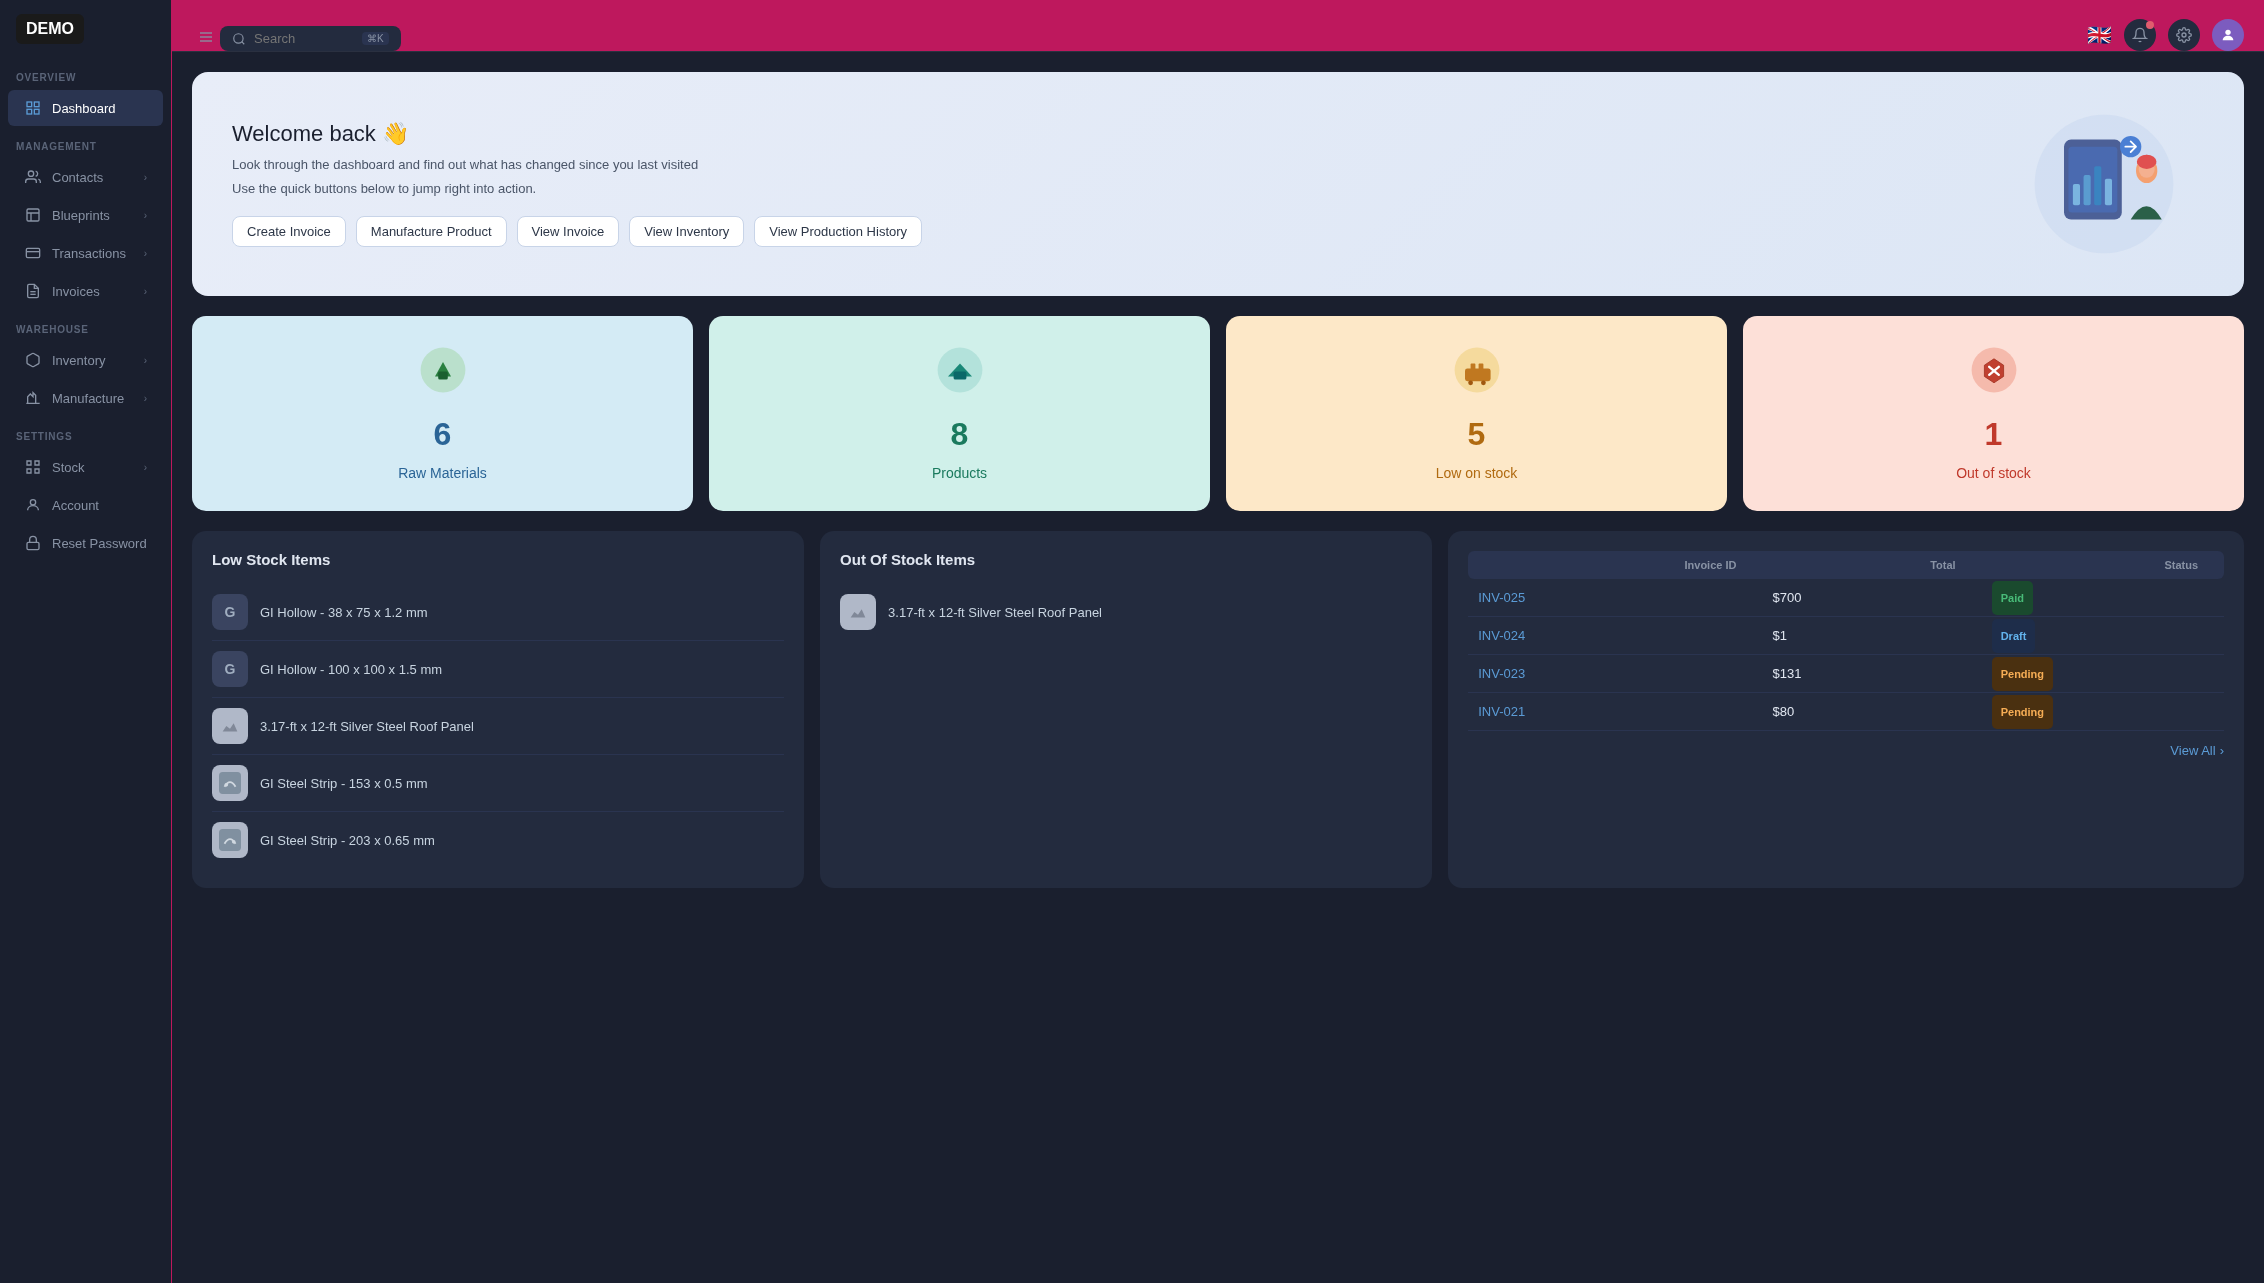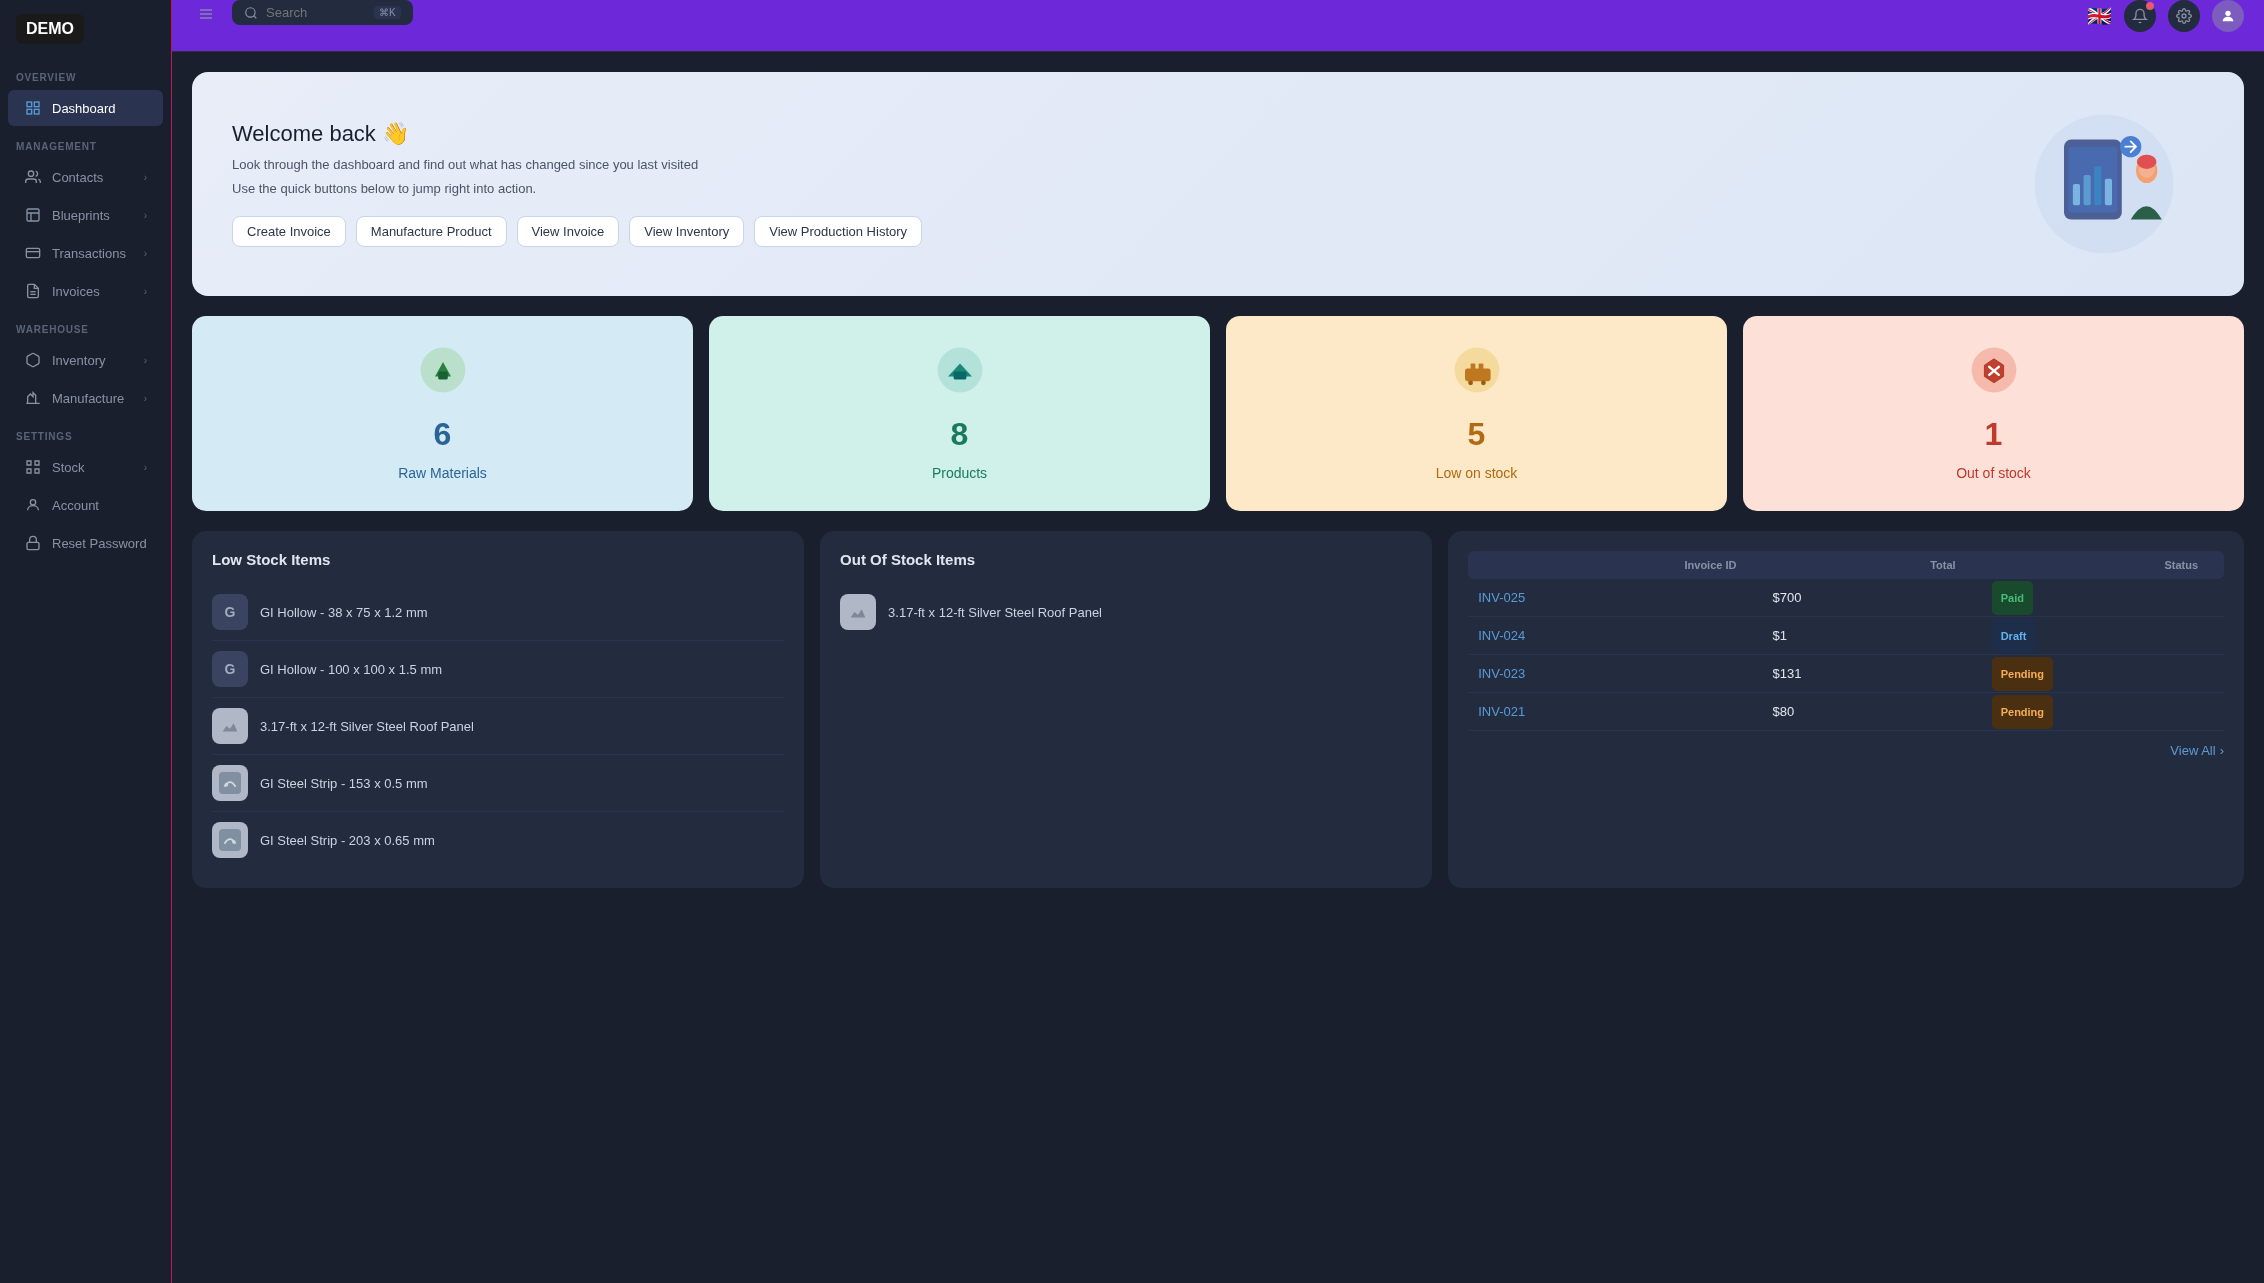--- a/index.html
+++ b/index.html
@@ -12,21 +12,21 @@
     .sidebar-section-label { font-size: 10px; color: #5a6478; font-weight: 600; letter-spacing: 0.08em; padding: 14px 16px 6px; text-transform: uppercase; }
     .sidebar-item { display: flex; align-items: center; padding: 9px 16px; cursor: pointer; border-radius: 6px; margin: 1px 8px; font-size: 13px; color: #8892a4; gap: 10px; }
     .sidebar-item.active { background: #2a3450; color: #fff; }
     .sidebar-item .item-icon { width: 18px; height: 18px; display: flex; align-items: center; justify-content: center; flex-shrink: 0; }
     .sidebar-item .chevron { margin-left: auto; font-size: 10px; color: #5a6478; }
 
     
     .main-wrapper { flex: 1; display: flex; flex-direction: column; overflow: hidden; }
 
     
-    .topbar { height: 52px; background: #6d28d9; border-bottom: 1px solid #2a3040; display: flex; align-items: flex-start; padding: 0 20px; gap: 12px; }
+    .topbar { height: 52px; background: #be185d; border-bottom: 1px solid #2a3040; display: flex; align-items: flex-end; padding: 0 20px; }
     .topbar-collapse { width: 28px; height: 28px; display: flex; align-items: center; justify-content: center; cursor: pointer; color: #8892a4; font-size: 16px; }
     .topbar-search { display: flex; align-items: center; background: #232b3e; border-radius: 8px; padding: 5px 12px; gap: 8px; flex: 0 0 180px; }
     .topbar-search input { background: transparent; border: none; outline: none; color: #e0e6f0; font-size: 13px; width: 100px; }
     .search-kbd { background: #2a3450; border-radius: 4px; font-size: 10px; color: #8892a4; padding: 1px 5px; }
     .topbar-right { margin-left: auto; display: flex; align-items: center; gap: 12px; }
     .flag-icon { font-size: 20px; }
     .topbar-icon-btn { width: 32px; height: 32px; border-radius: 50%; background: #232b3e; display: flex; align-items: center; justify-content: center; cursor: pointer; color: #8892a4; font-size: 14px; position: relative; }
     .notification-dot { width: 8px; height: 8px; background: #e05c6e; border-radius: 50%; position: absolute; top: 2px; right: 2px; }
     .avatar { width: 32px; height: 32px; border-radius: 50%; background: #7c5cbf; display: flex; align-items: center; justify-content: center; color: #fff; font-size: 14px; cursor: pointer; }
 

